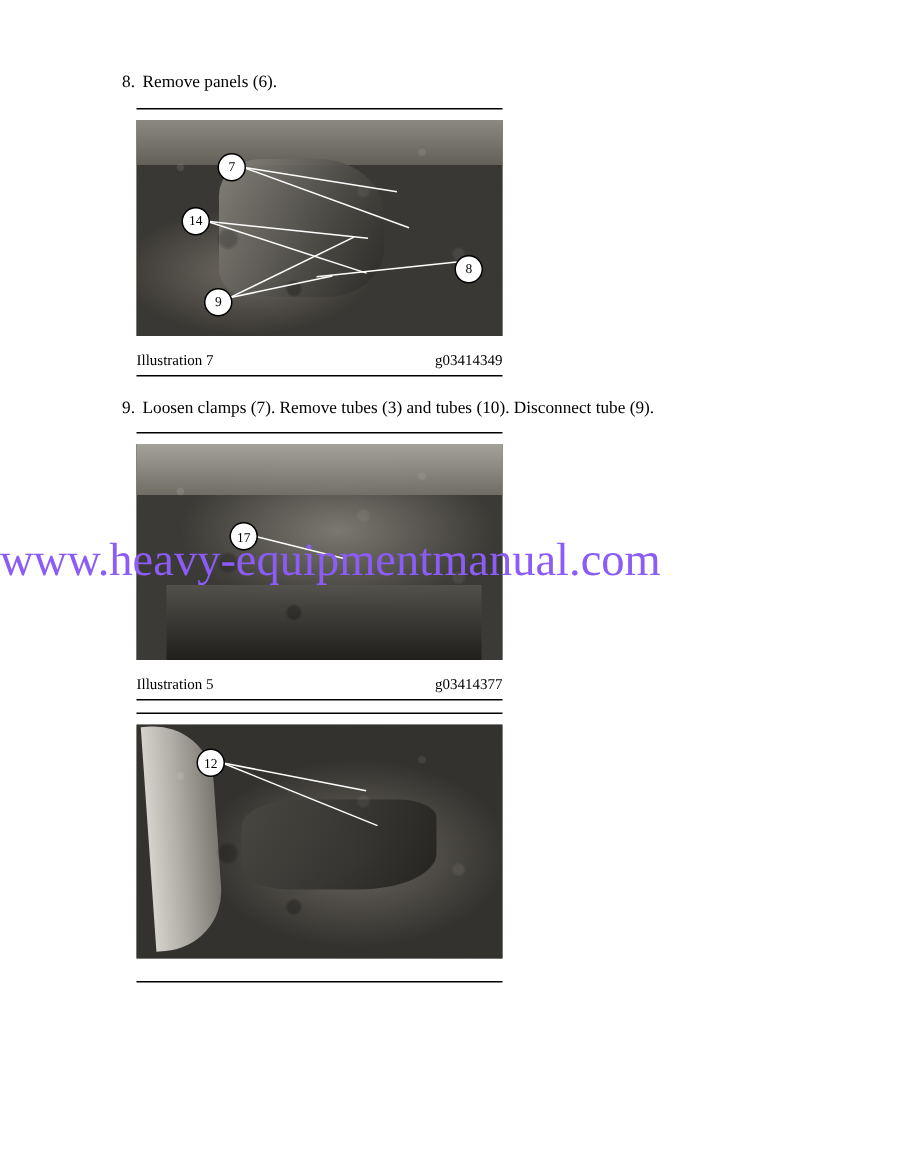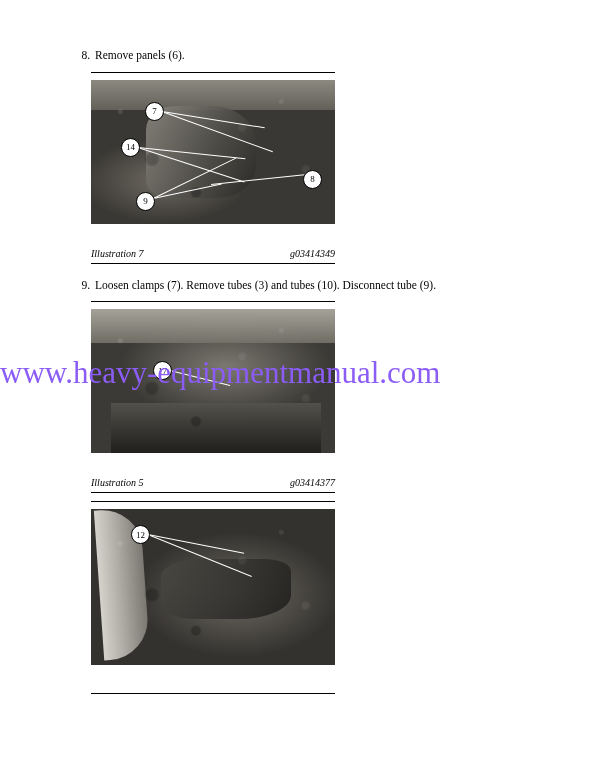--- a/index.html
+++ b/index.html
@@ -66,24 +66,23 @@
     background: #5a5a58;
   }
   .fig-image.tall {
     height: 156px;
   }
   .fig-caption {
     display: flex;
     justify-content: space-between;
     width: 244px;
     font-size: 10px;
-    margin-top: 24px;
+    margin-top: 11px;
     margin-bottom: 2px;
     color: #000;
-    font-style: italic;
   }
   .fig-bottom-rule {
     border-top: 1px solid #000;
     width: 244px;
     height: 0;
     margin-top: 4px;
   }
 
   
   .photo {

